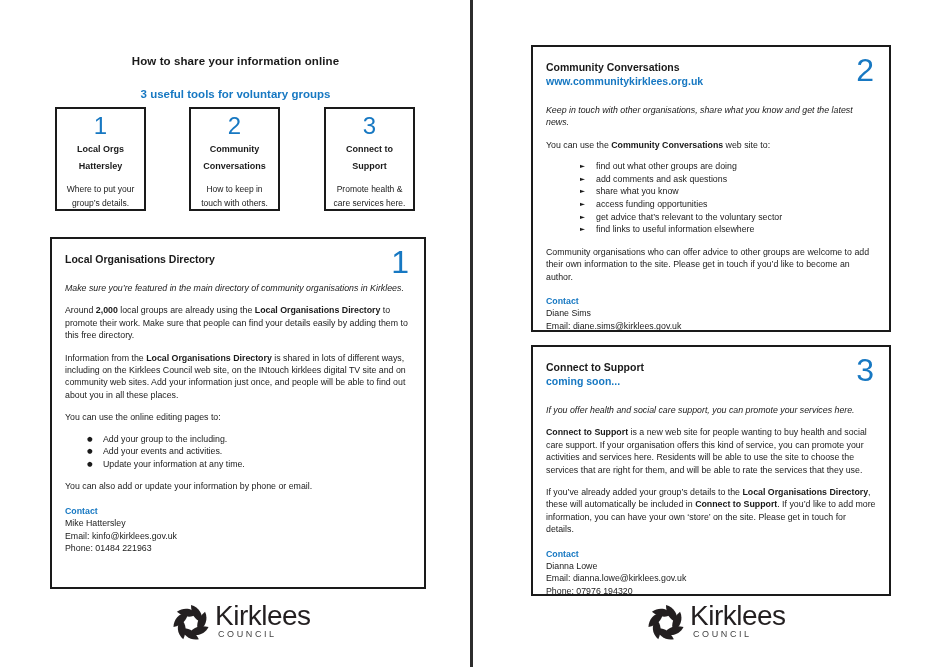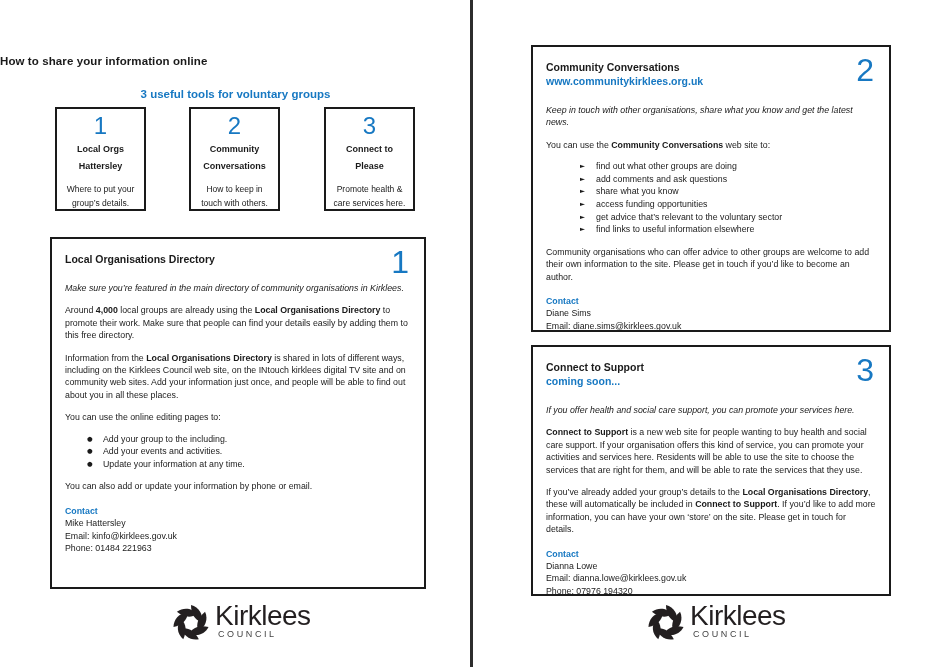--- a/index.html
+++ b/index.html
@@ -7,21 +7,21 @@
     --ink:#1a1a1a;
   }
   html,body{margin:0;padding:0;background:#fff;}
   .canvas{
     position:relative;width:946px;height:667px;background:#ffffff;
     font-family:"Liberation Sans",sans-serif;color:var(--ink);overflow:hidden;
   }
   .divider{position:absolute;left:470px;top:0;width:3px;height:667px;background:#2d2d2d;}
 
   
-  .doc-title{position:absolute;left:0;top:55px;width:471px;text-align:left;
+  .doc-title{position:absolute;left:0;top:55px;width:471px;text-align:center;
     font-size:11.5px;font-weight:bold;letter-spacing:.1px;}
   .doc-subtitle{position:absolute;left:0;top:88px;width:471px;text-align:center;
     font-size:11.5px;font-weight:bold;color:var(--blue);}
 
   
   .card{position:absolute;top:107px;width:91px;height:104px;border:2px solid #1a1a1a;
     box-sizing:border-box;text-align:center;background:#fff;}
   .card-num{font-size:24px;line-height:26px;margin-top:4px;color:var(--blue);}
   .card-title{font-size:9px;font-weight:bold;line-height:17px;margin-top:2px;}
   .card-desc{font-size:8.5px;font-weight:normal;line-height:14px;margin-top:7px;}
@@ -84,33 +84,33 @@
     </div>
     <div class="card-desc">
       <div>How to keep in</div>
       <div>touch with others.</div>
     </div>
   </div>
   <div class="card" style="left:324px">
     <div class="card-num">3</div>
     <div class="card-title">
       <div>Connect to</div>
-      <div>Please</div>
+      <div>Support</div>
     </div>
     <div class="card-desc">
       <div>Promote health &amp;</div>
       <div>care services here.</div>
     </div>
   </div>
 
   <div class="secbox" id="box1">
     <div class="bignum">1</div>
     <div class="sec-head">Local Organisations Directory</div>
     <div class="tagline">Make sure you’re featured in the main directory of community organisations in Kirklees.</div>
-    <div class="para"><span>Around </span><span class="b">4,000</span><span> local groups are already using the </span><span class="b">Local Organisations Directory</span><span> to promote their work. Make sure that people can find your details easily by adding them to this free directory.</span></div>
+    <div class="para"><span>Around </span><span class="b">2,000</span><span> local groups are already using the </span><span class="b">Local Organisations Directory</span><span> to promote their work. Make sure that people can find your details easily by adding them to this free directory.</span></div>
     <div class="para"><span>Information from the </span><span class="b">Local Organisations Directory</span><span> is shared in lots of different ways, including on the Kirklees Council web site, on the INtouch kirklees digital TV site and on community web sites. Add your information just once, and people will be able to find out about you in all these places.</span></div>
     <div class="para">You can use the online editing pages to:</div>
     <ul class="blist">
       <li><span class="blt">●</span><span>Add your group to the including.</span></li>
       <li><span class="blt">●</span><span>Add your events and activities.</span></li>
       <li><span class="blt">●</span><span>Update your information at any time.</span></li>
     </ul>
     <div class="para">You can also add or update your information by phone or email.</div>
     <div class="contact-label">Contact</div>
     <div class="contact-line">Mike Hattersley</div>

